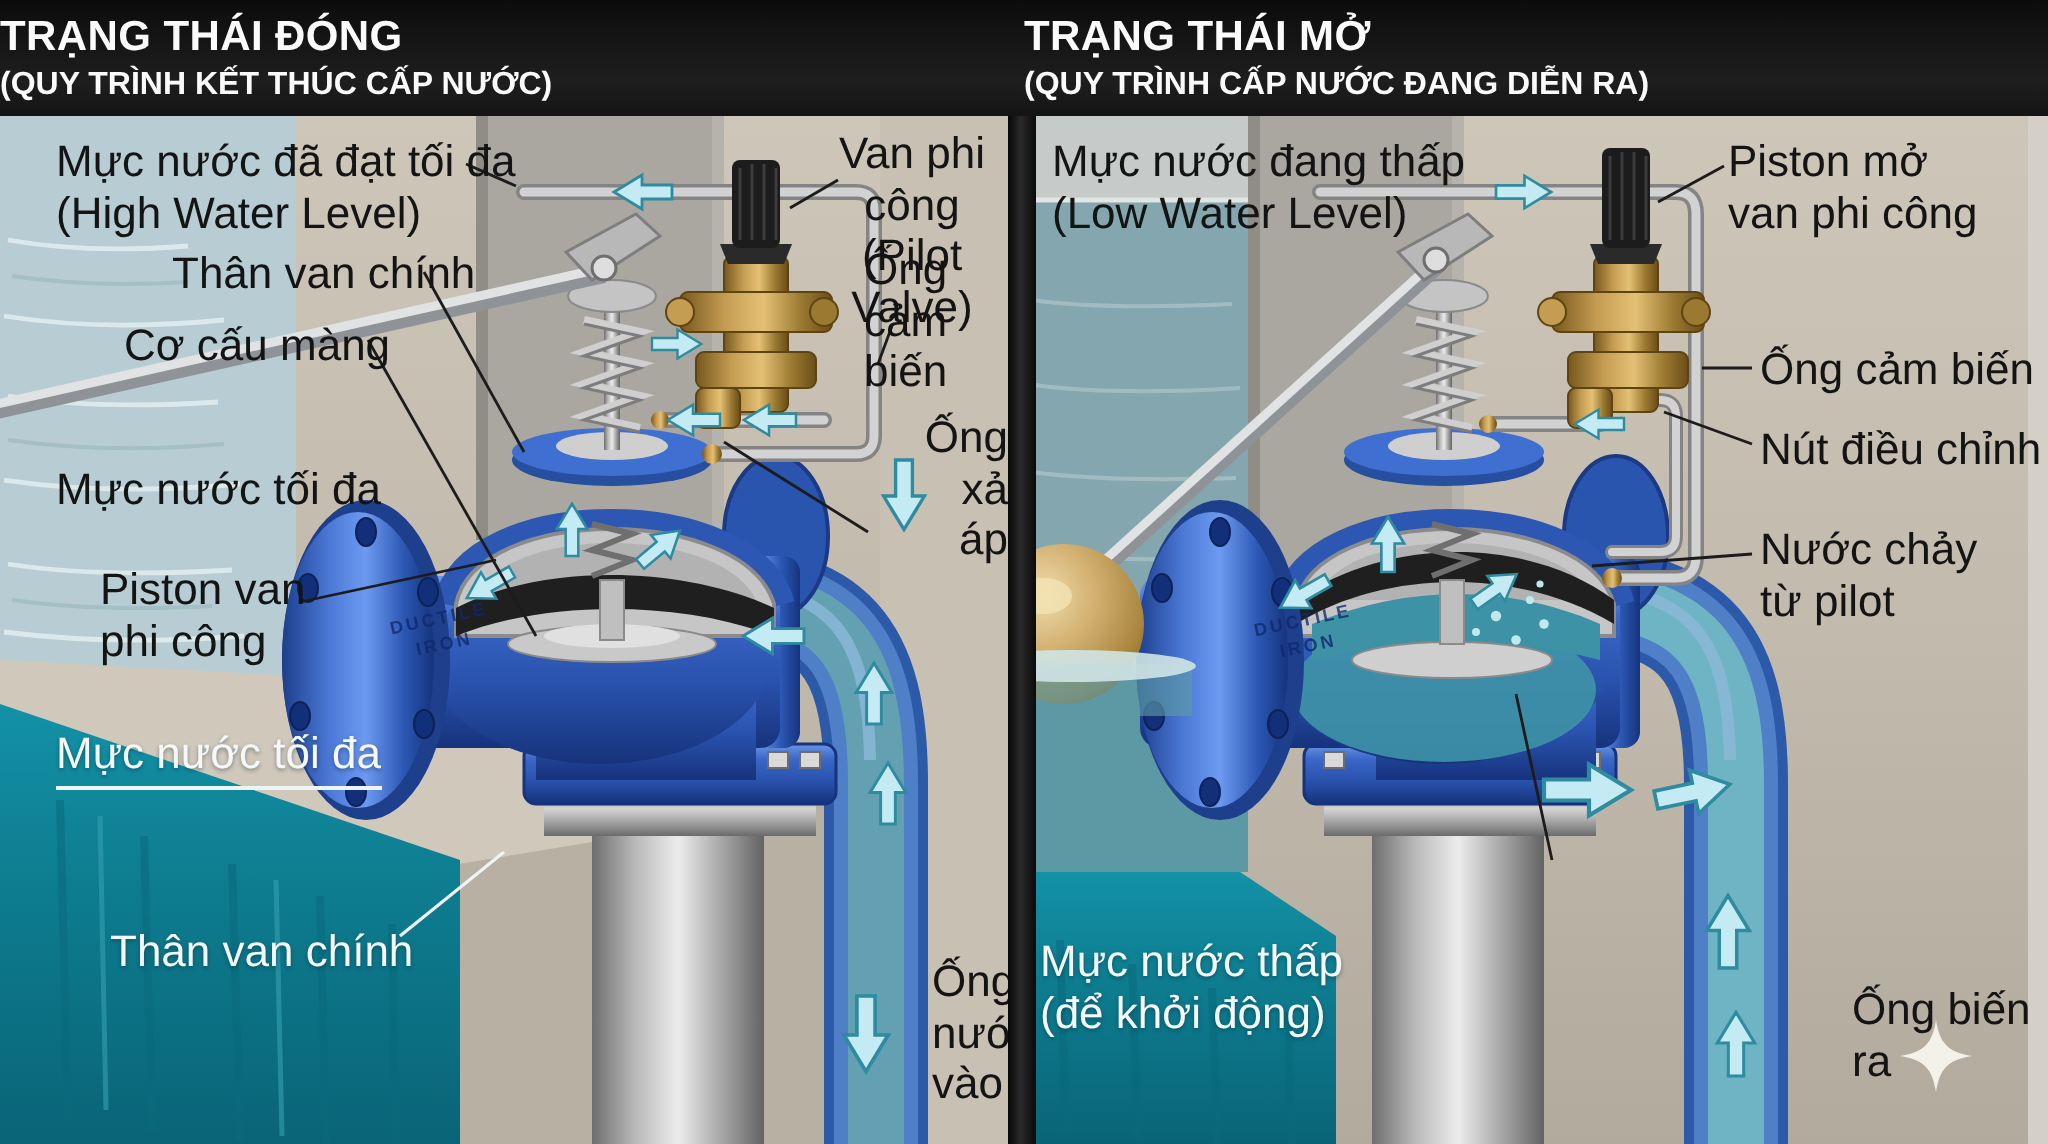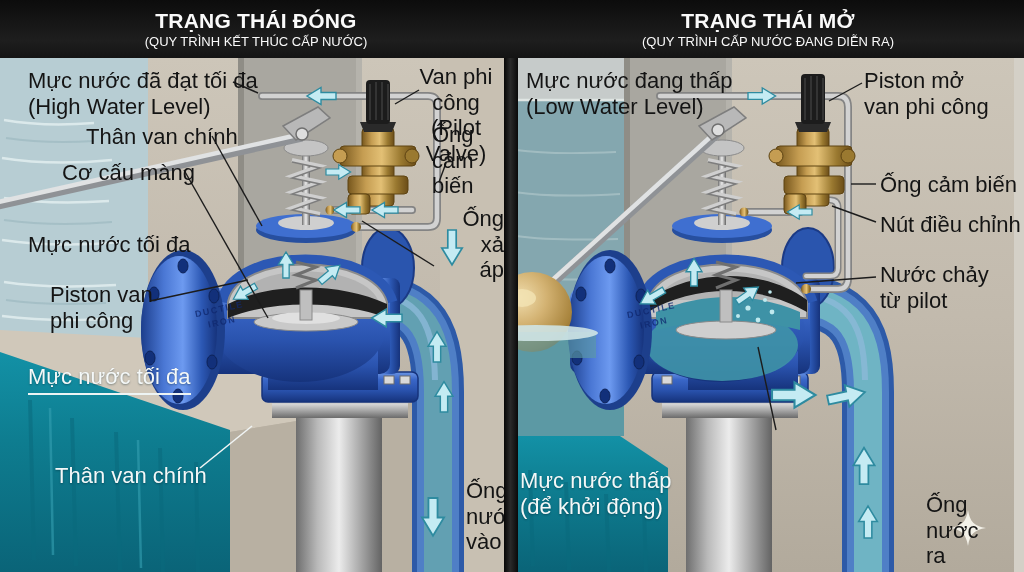--- a/index.html
+++ b/index.html
@@ -1,23 +1,23 @@
 <!DOCTYPE html>
 <html><head>
 <meta charset="utf-8">
 <style>
   *{margin:0;padding:0;box-sizing:border-box}
   html,body{background:#000;font-family:"Liberation Sans",sans-serif}
   .stage{position:relative;width:1024px;height:572px;overflow:hidden;background:#c2baad}
   .header{position:absolute;top:0;left:0;width:1024px;height:58px;
     background:linear-gradient(180deg,#0c0c0c,#1e1e1e 70%,#141414);display:flex;z-index:30}
-  .header .half{width:512px;display:flex;flex-direction:column;align-items:center;justify-content:center;
+  .header .half{width:512px;display:flex;flex-direction:column;align-items:flex-start;justify-content:center;
     color:#fafafa;text-align:center}
   .title{font-size:21px;font-weight:bold;letter-spacing:.2px;line-height:1.25}
-  .subtitle{font-size:13px;font-weight:normal;line-height:1.2}
+  .subtitle{font-size:16px;font-weight:bold;line-height:1.2}
   .panel{position:absolute;top:58px;width:512px;height:514px;overflow:hidden}
   .panel.left{left:0}
   .panel.right{left:512px}
   .panel svg.scene{position:absolute;left:0;top:0}
   .divider{position:absolute;left:504px;top:58px;width:14px;height:514px;z-index:25;
     background:linear-gradient(90deg,#060606,#2a2a2a 45%,#0a0a0a)}
   .lbl{position:absolute;font-size:22px;line-height:1.16;color:#141414;white-space:pre-line;z-index:10}
   .lbl.white{color:#f4f8f8;text-shadow:0 1px 2px rgba(0,30,40,.4)}
   .lbl.underline{border-bottom:2px solid #edf4f4;padding-bottom:3px}
   .lbl.alignright{text-align:right}
@@ -402,20 +402,20 @@
     <div class="lbl" style="left:14px;top:10px">Mực nước đang thấp
 (Low Water Level)</div>
     <div class="lbl" style="left:352px;top:10px">Piston mở
 van phi công</div>
     <div class="lbl" style="left:368px;top:114px">Ống cảm biến</div>
     <div class="lbl" style="left:368px;top:154px">Nút điều chỉnh</div>
     <div class="lbl" style="left:368px;top:204px">Nước chảy
 từ pilot</div>
     <div class="lbl white" style="left:8px;top:410px">Mực nước thấp
 (để khởi động)</div>
-    <div class="lbl" style="left:414px;top:434px">Ống nước
+    <div class="lbl" style="left:414px;top:434px">Ống biến
 ra</div>
     <div class="emboss" style="left:116px;top:246px">DUCTILE
 IRON</div>
   </div>
 
   <div class="divider"></div>
 </div>
 
 </body></html>

